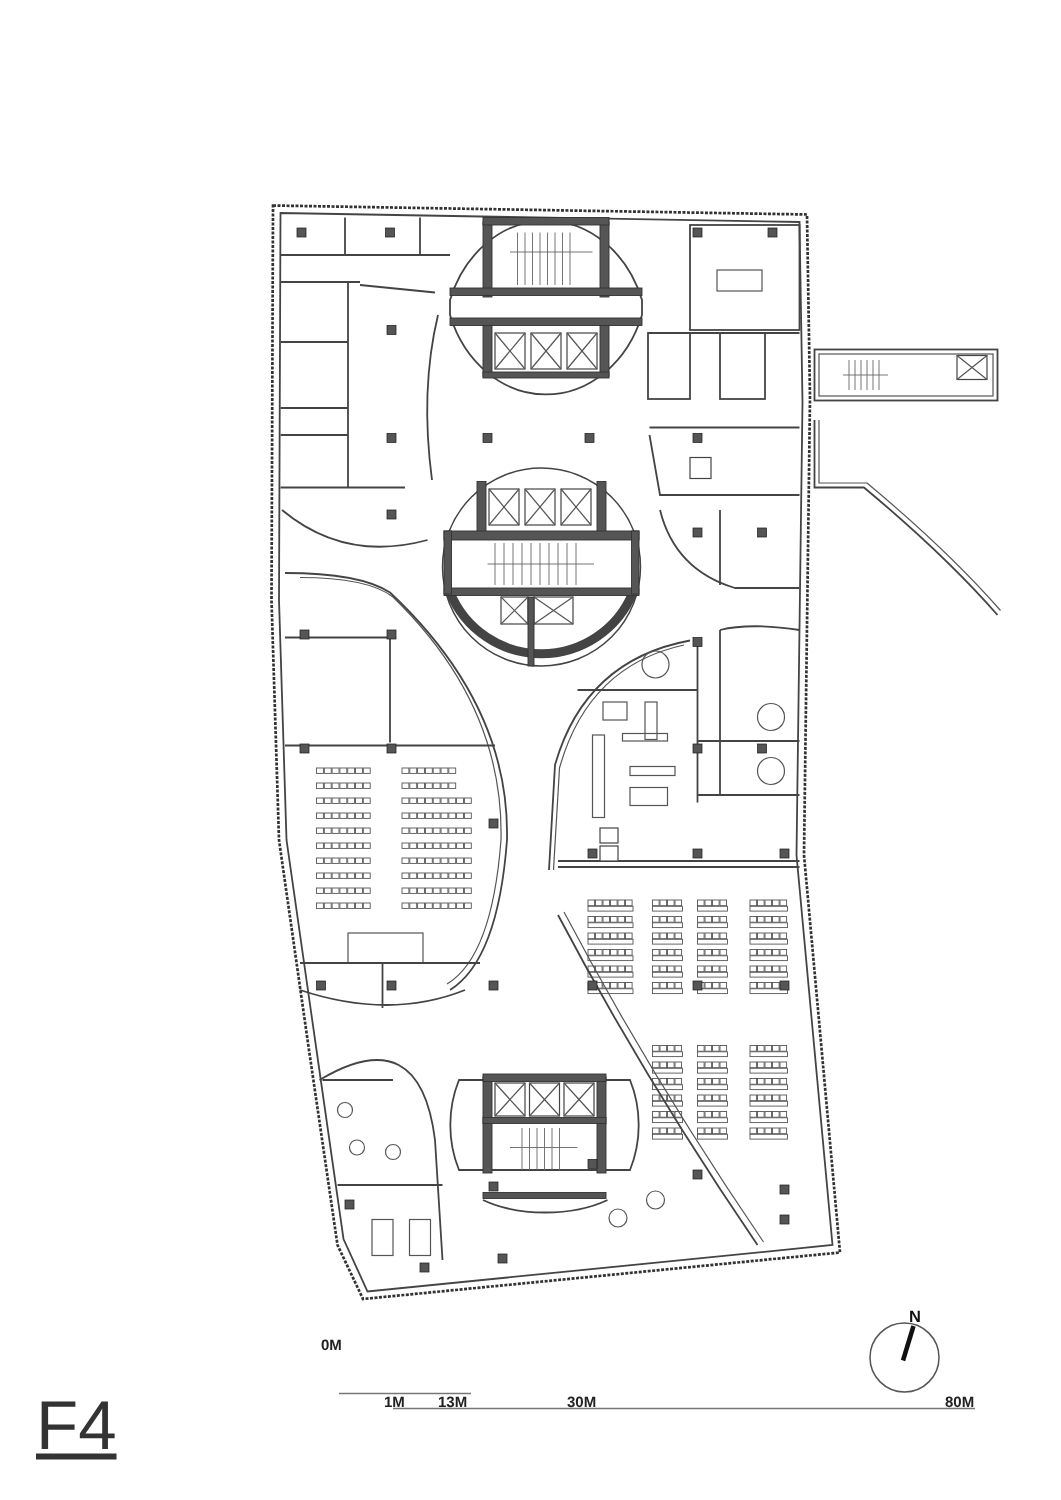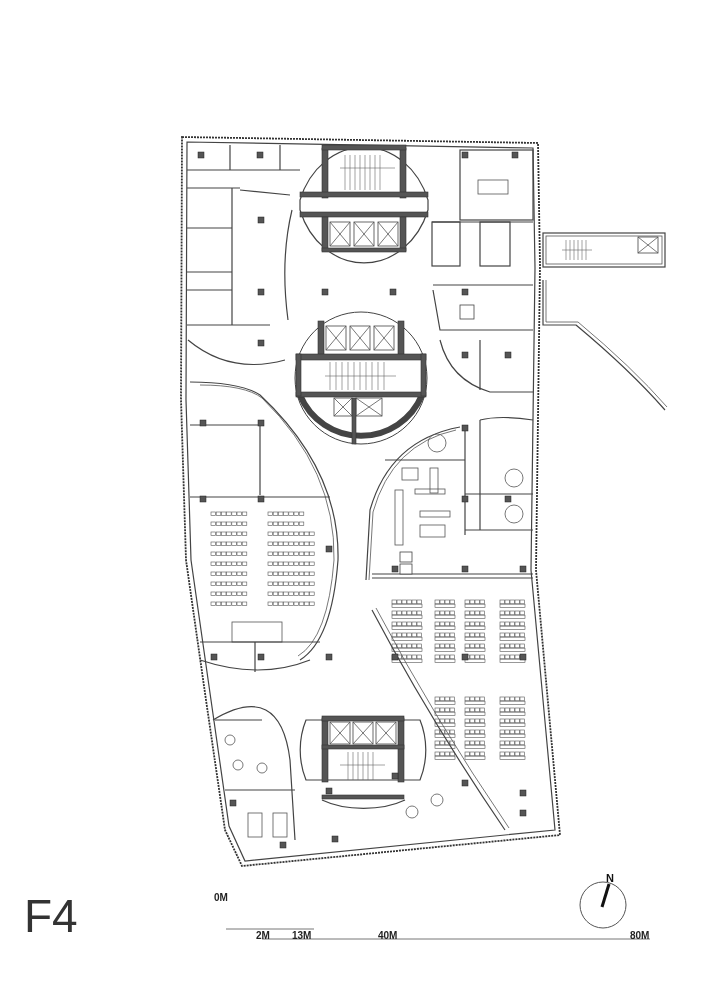--- a/index.html
+++ b/index.html
@@ -7,21 +7,21 @@
   #plan{position:absolute;left:0;top:0;width:707px;height:1000px;}
   .wall{fill:none;stroke:#444;stroke-width:1.2;}
   .thin{fill:none;stroke:#555;stroke-width:0.8;}
   .dwall{fill:none;stroke:#333;stroke-width:1.8;stroke-dasharray:2 1;}
   .core{fill:#555;stroke:#333;stroke-width:0.6;}
   .col{fill:#555;stroke:#222;stroke-width:0.5;}
   .elev{fill:#fff;stroke:#444;stroke-width:0.8;}
   .seat{fill:#fff;stroke:#555;stroke-width:0.6;}
   .stair{stroke:#666;stroke-width:0.6;}
   .scale-label{position:absolute;font-weight:bold;font-size:10px;color:#222;letter-spacing:0;}
-  #floor-label{position:absolute;left:24px;top:889px;font-size:46px;color:#333;font-family:"Liberation Sans",sans-serif;}
+  #floor-label{position:absolute;left:24px;top:923px;font-size:46px;color:#333;font-family:"Liberation Sans",sans-serif;text-decoration:underline;}
   #north-label{position:absolute;left:606px;top:872px;font-size:11px;font-weight:bold;color:#111;}
 </style>
 </head>
 <body>
 
 <svg id="plan" viewBox="0 0 707 1000" xmlns="http://www.w3.org/2000/svg">
 
   <g>
     <polygon class="dwall" points="182,137 538,143 540,265 536,570 560,835 242,866 225,830 206,700 186,560 181,400"></polygon>
     <polygon class="wall" points="187,142 533,148 535,268 531,570 555,830 245,861 229,826 211,700 191,560 186,400"></polygon>
@@ -670,17 +670,17 @@
   </g>
 
   <g>
     <line x1="226" y1="929" x2="314" y2="929" stroke="#777" stroke-width="1"></line>
     <line x1="262" y1="939" x2="650" y2="939" stroke="#777" stroke-width="1"></line>
   </g>
 </svg>
 
 <span id="north-label">N</span>
 <span class="scale-label" style="left:214px;top:892px;">0M</span>
-<span class="scale-label" style="left:256px;top:930px;">2M</span>
+<span class="scale-label" style="left:256px;top:930px;">1M</span>
 <span class="scale-label" style="left:292px;top:930px;">13M</span>
-<span class="scale-label" style="left:378px;top:930px;">40M</span>
+<span class="scale-label" style="left:378px;top:930px;">30M</span>
 <span class="scale-label" style="left:630px;top:930px;">80M</span>
 <div id="floor-label">F4</div>
 
 </body></html>

